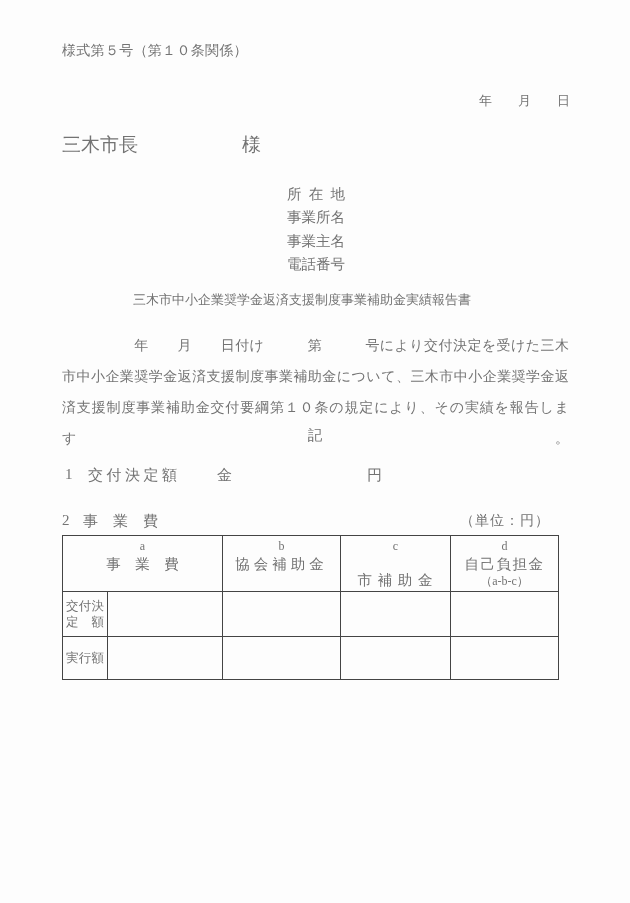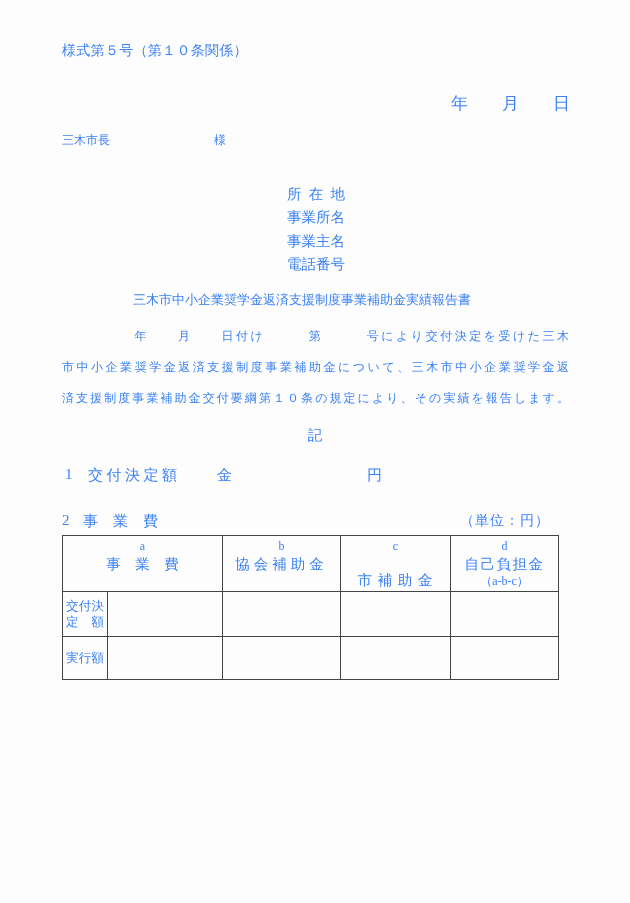--- a/index.html
+++ b/index.html
@@ -5,39 +5,39 @@
   html, body {
     margin: 0;
     padding: 0;
     background: #ffffff;
   }
   .page {
     position: relative;
     width: 630px;
     height: 903px;
     background: #fdfdfd;
-    color: #3b82f6;
+    color: #737373;
     font-family: "Liberation Serif", "DejaVu Serif", serif;
     overflow: hidden;
   }
   .abs { position: absolute; }
 
   .form-number {
     left: 62px; top: 42px;
     font-size: 14px;
     letter-spacing: 0.3px;
   }
   .date-line {
     right: 60px; top: 92px;
-    font-size: 17px;
+    font-size: 13px;
     white-space: pre;
   }
   .addressee {
     left: 62px; top: 132px;
-    font-size: 12px;
+    font-size: 19px;
   }
   .addressee .honorific { margin-left: 104px; }
 
   .sender-block {
     left: 287px; top: 183px;
     font-size: 14.5px;
   }
   .sender-line {
     width: 58px;
     line-height: 23.3px;
@@ -45,23 +45,23 @@
     text-align-last: justify;
   }
 
   .doc-title {
     left: 133px; top: 291px;
     font-size: 13px;
     white-space: pre;
   }
 
   .body-paragraph {
-    left: 62px; top: 321px;
+    left: 62px; top: 330px;
     width: 507px;
-    font-size: 12px;
+    font-size: 14px;
     line-height: 31px;
   }
   .body-line {
     text-align: justify;
     text-align-last: justify;
   }
 
   .ki-marker {
     left: 0; top: 426px;
     width: 630px;

